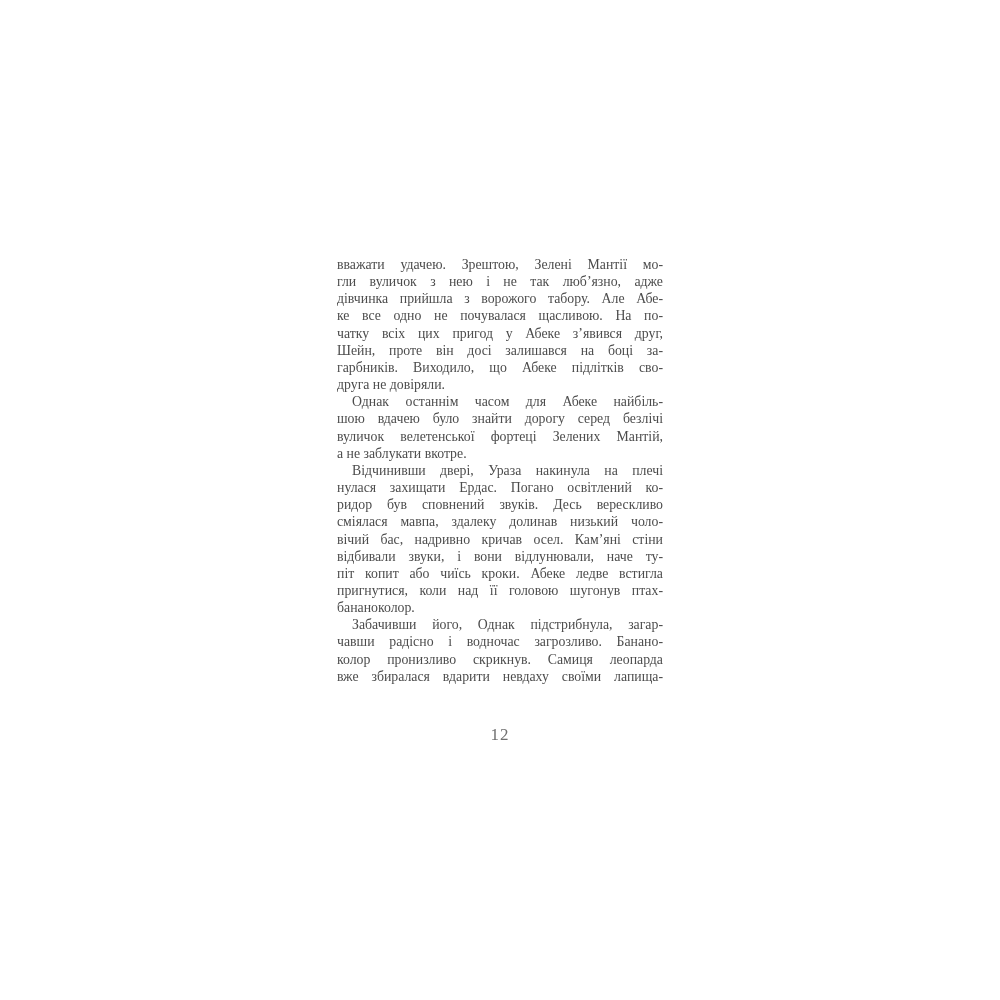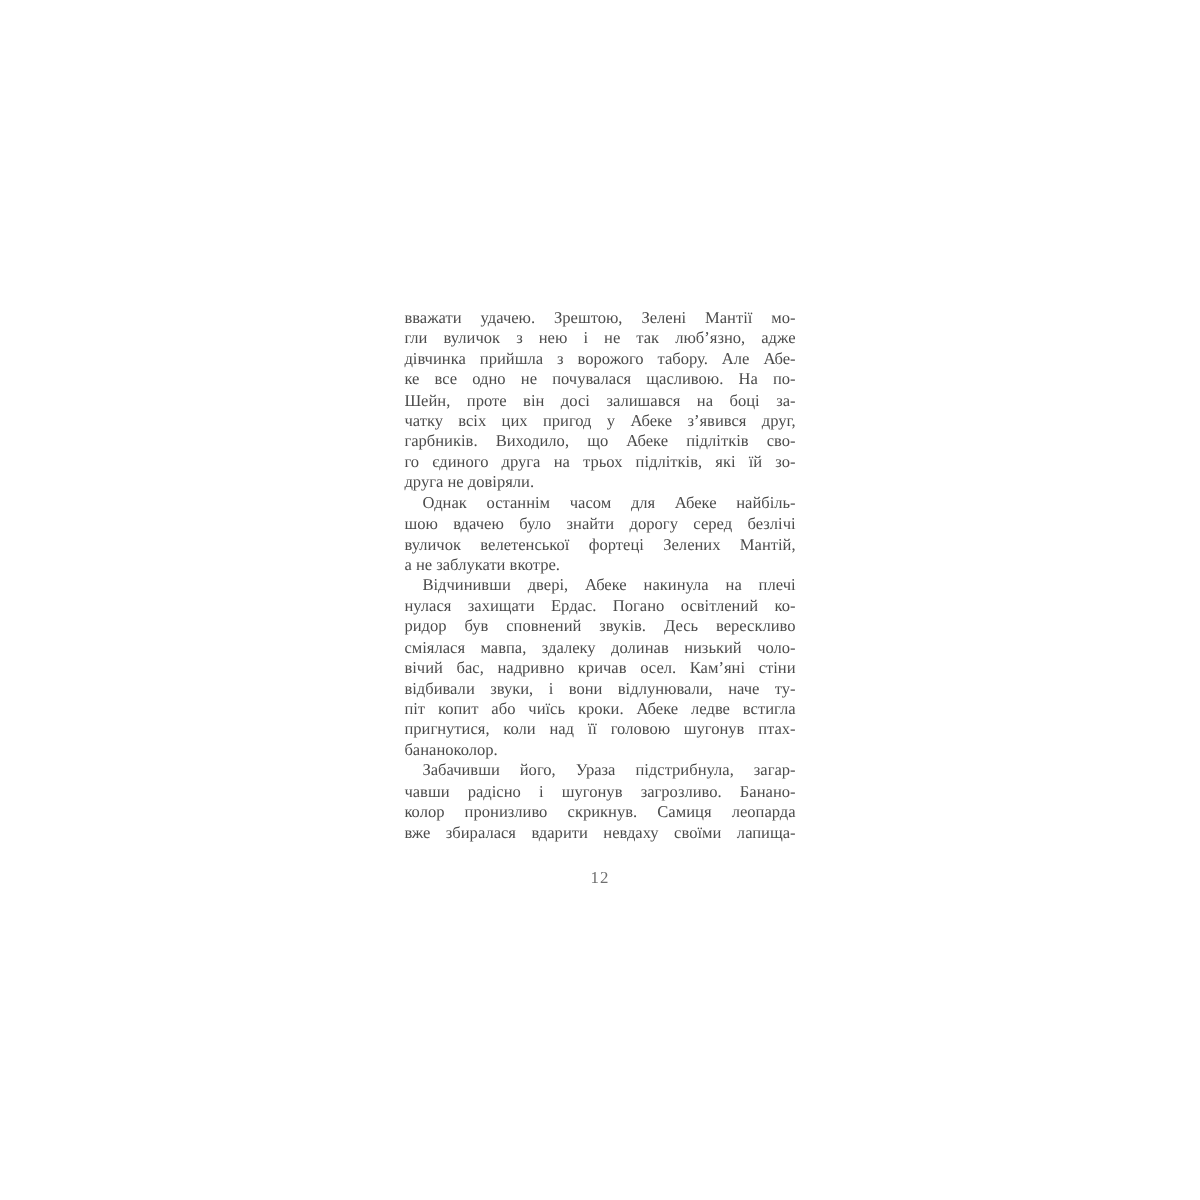--- a/index.html
+++ b/index.html
@@ -39,66 +39,65 @@
   .line.para-end {
     text-align-last: left;
   }
   .page-number {
     position: absolute;
     left: 337px;
     top: 725px;
     width: 326px;
     text-align: center;
     font-family: "Liberation Serif", "DejaVu Serif", serif;
-    font-size: 14px;
+    font-size: 17px;
     letter-spacing: 1px;
     color: #6f6f6f;
   }
 </style>
 </head>
 <body>
 
 <div class="scan-page">
 
   <div class="text-block">
 
     <div class="para">
       <div class="line">вважати удачею. Зрештою, Зелені Мантії мо-</div>
       <div class="line">гли вуличок з нею і не так люб’язно, адже</div>
       <div class="line">дівчинка прийшла з ворожого табору. Але Абе-</div>
       <div class="line">ке все одно не почувалася щасливою. На по-</div>
+      <div class="line">чатку всіх цих пригод у Абеке з’явився друг,</div>
       <div class="line">Шейн, проте він досі залишався на боці за-</div>
-      <div class="line">чатку всіх цих пригод у Абеке з’явився друг,</div>
       <div class="line">гарбників. Виходило, що Абеке підлітків сво-</div>
-      <div class="line">го єдиного друга на трьох підлітків, які їй зо-</div>
       <div class="line para-end">друга не довіряли.</div>
     </div>
 
     <div class="para indent">
       <div class="line">Однак останнім часом для Абеке найбіль-</div>
       <div class="line">шою вдачею було знайти дорогу серед безлічі</div>
       <div class="line">вуличок велетенської фортеці Зелених Мантій,</div>
       <div class="line para-end">а не заблукати вкотре.</div>
     </div>
 
     <div class="para indent">
-      <div class="line">Відчинивши двері, Абеке накинула на плечі</div>
+      <div class="line">Відчинивши двері, Ураза накинула на плечі</div>
       <div class="line">нулася захищати Ердас. Погано освітлений ко-</div>
       <div class="line">ридор був сповнений звуків. Десь верескливо</div>
       <div class="line">сміялася мавпа, здалеку долинав низький чоло-</div>
       <div class="line">вічий бас, надривно кричав осел. Кам’яні стіни</div>
       <div class="line">відбивали звуки, і вони відлунювали, наче ту-</div>
       <div class="line">піт копит або чиїсь кроки. Абеке ледве встигла</div>
       <div class="line">пригнутися, коли над її головою шугонув птах-</div>
       <div class="line para-end">бананоколор.</div>
     </div>
 
     <div class="para indent">
-      <div class="line">Забачивши його, Ураза підстрибнула, загар-</div>
-      <div class="line">чавши радісно і шугонув загрозливо. Банано-</div>
+      <div class="line">Забачивши його, Однак підстрибнула, загар-</div>
+      <div class="line">чавши радісно і водночас загрозливо. Банано-</div>
       <div class="line">колор пронизливо скрикнув. Самиця леопарда</div>
       <div class="line">вже збиралася вдарити невдаху своїми лапища-</div>
     </div>
 
   </div>
 
   <div class="page-number">12</div>
 
 </div>
 

